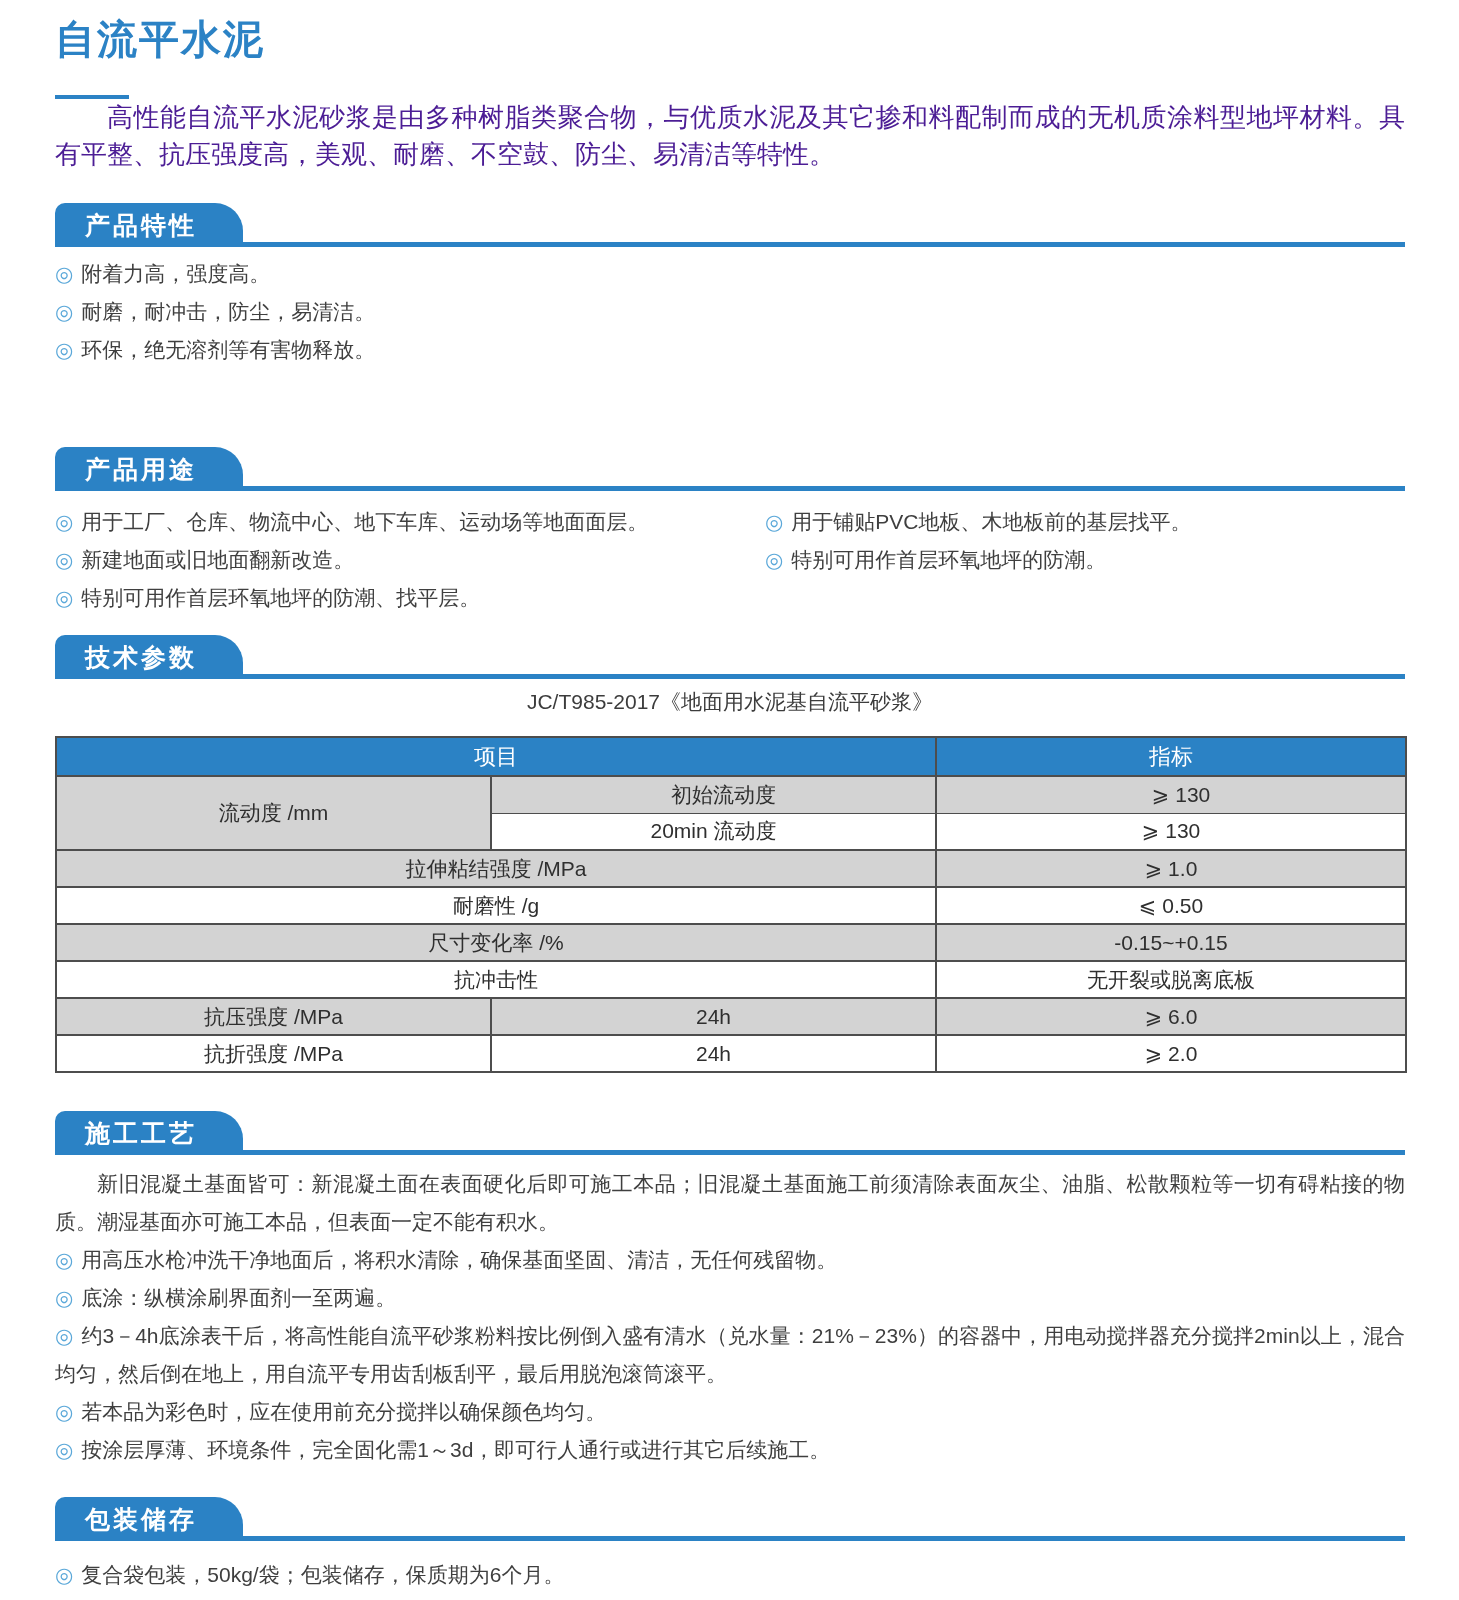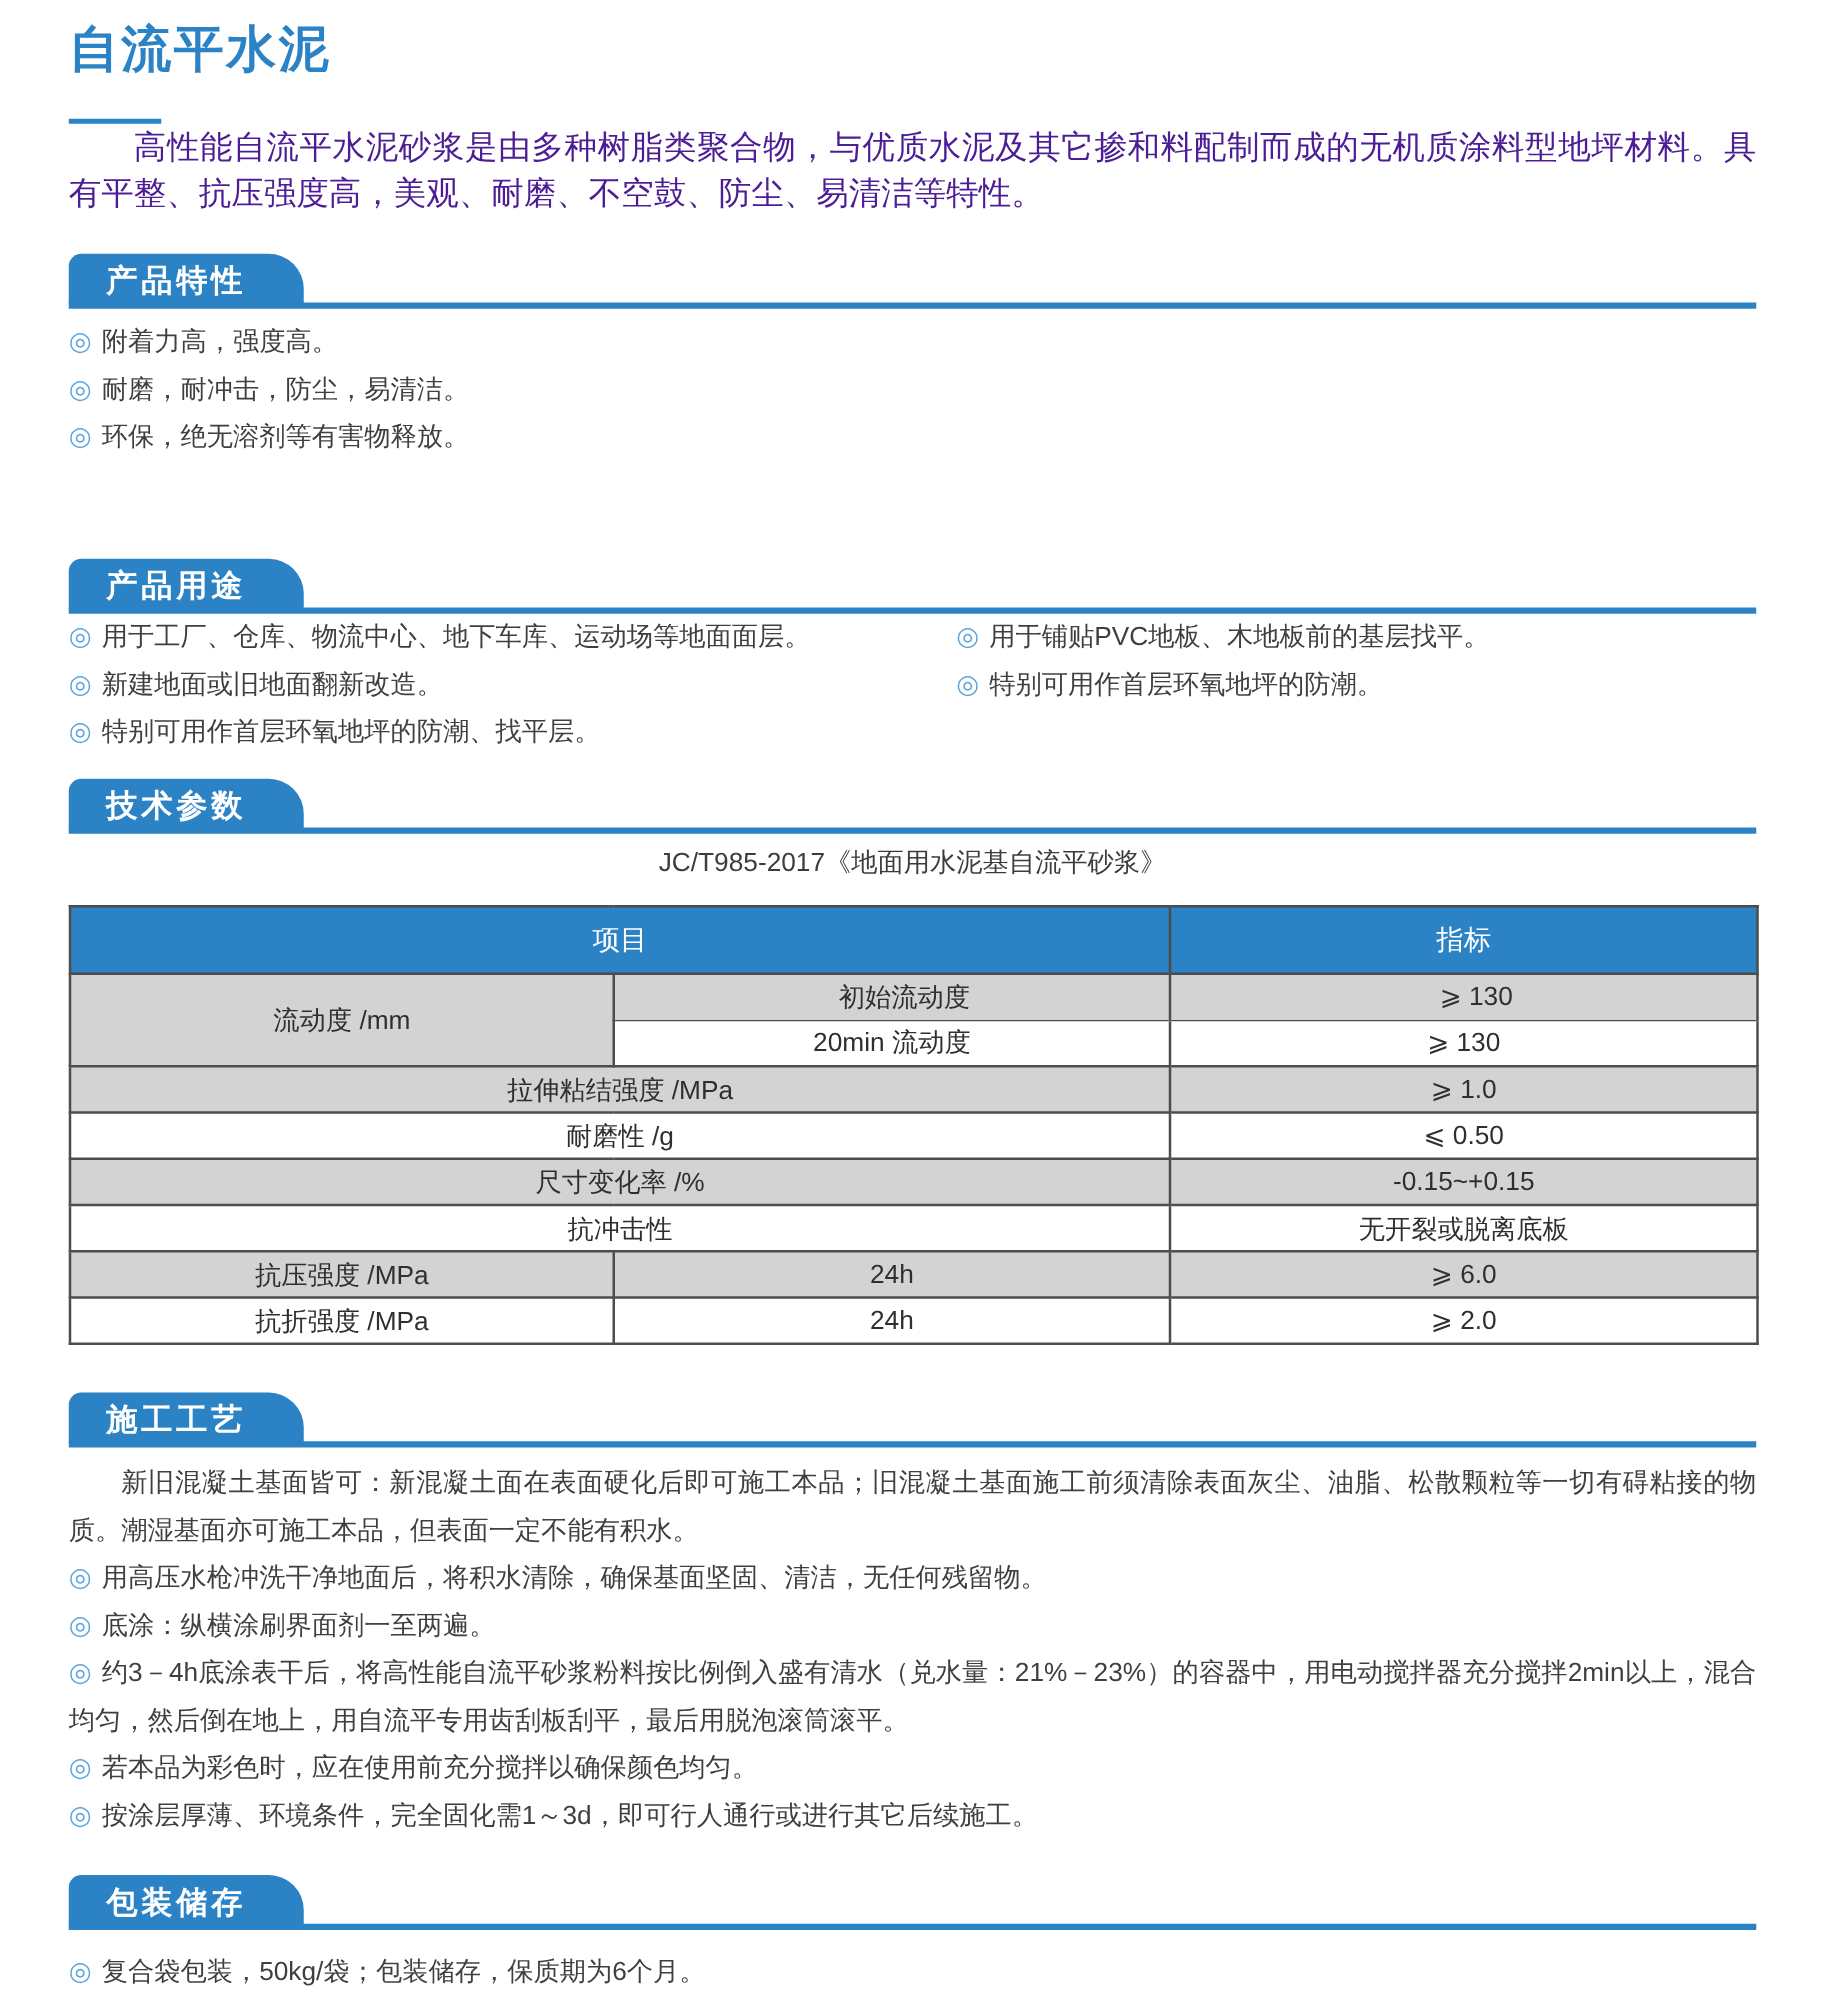--- a/index.html
+++ b/index.html
@@ -58,20 +58,21 @@
 
   
   .bullet { font-size: 21px; line-height: 38px; color: #3f3f3f; }
   .b-icon { color: #5ba8d9; margin-right: 8px; font-size: 21px; }
 
   .feat-row { display: flex; margin-top: 8px; flex-direction: column; }
   .feat-row .bullet:nth-child(1) { width: 270px; }
   .feat-row .bullet:nth-child(2) { width: 365px; }
 
   .uses-grid {
+    margin-top: 12px;
     display: grid;
     grid-template-columns: 710px 1fr;
   }
 
   
   .mt-uses  { margin-top: 78px; }
   .mt-specs { margin-top: 18px; }
   .spec-caption {
     margin-top: 9px;
     text-align: center;
@@ -93,21 +94,21 @@
     vertical-align: middle;
     height: 37px;
     font-size: 21px;
     color: #2f2f2f;
     font-weight: normal;
   }
   table.spec thead th {
     background: #2b82c5;
     color: #ffffff;
     font-size: 22px;
-    height: 54px;
+    height: 39px;
   }
   table.spec .gray { background: #d3d3d3; }
   table.spec td.thin-top { border-top-width: 1px; }
   table.spec td.thin-bottom { border-bottom-width: 1px; padding-left: 20px; }
 
   
   .mt-process { margin-top: 38px; }
   .process-text { margin-top: 10px; font-size: 21px; line-height: 38px; }
   .process-text .para { text-indent: 2em; text-align: justify; }
   .process-text .bullet { text-align: justify; }

